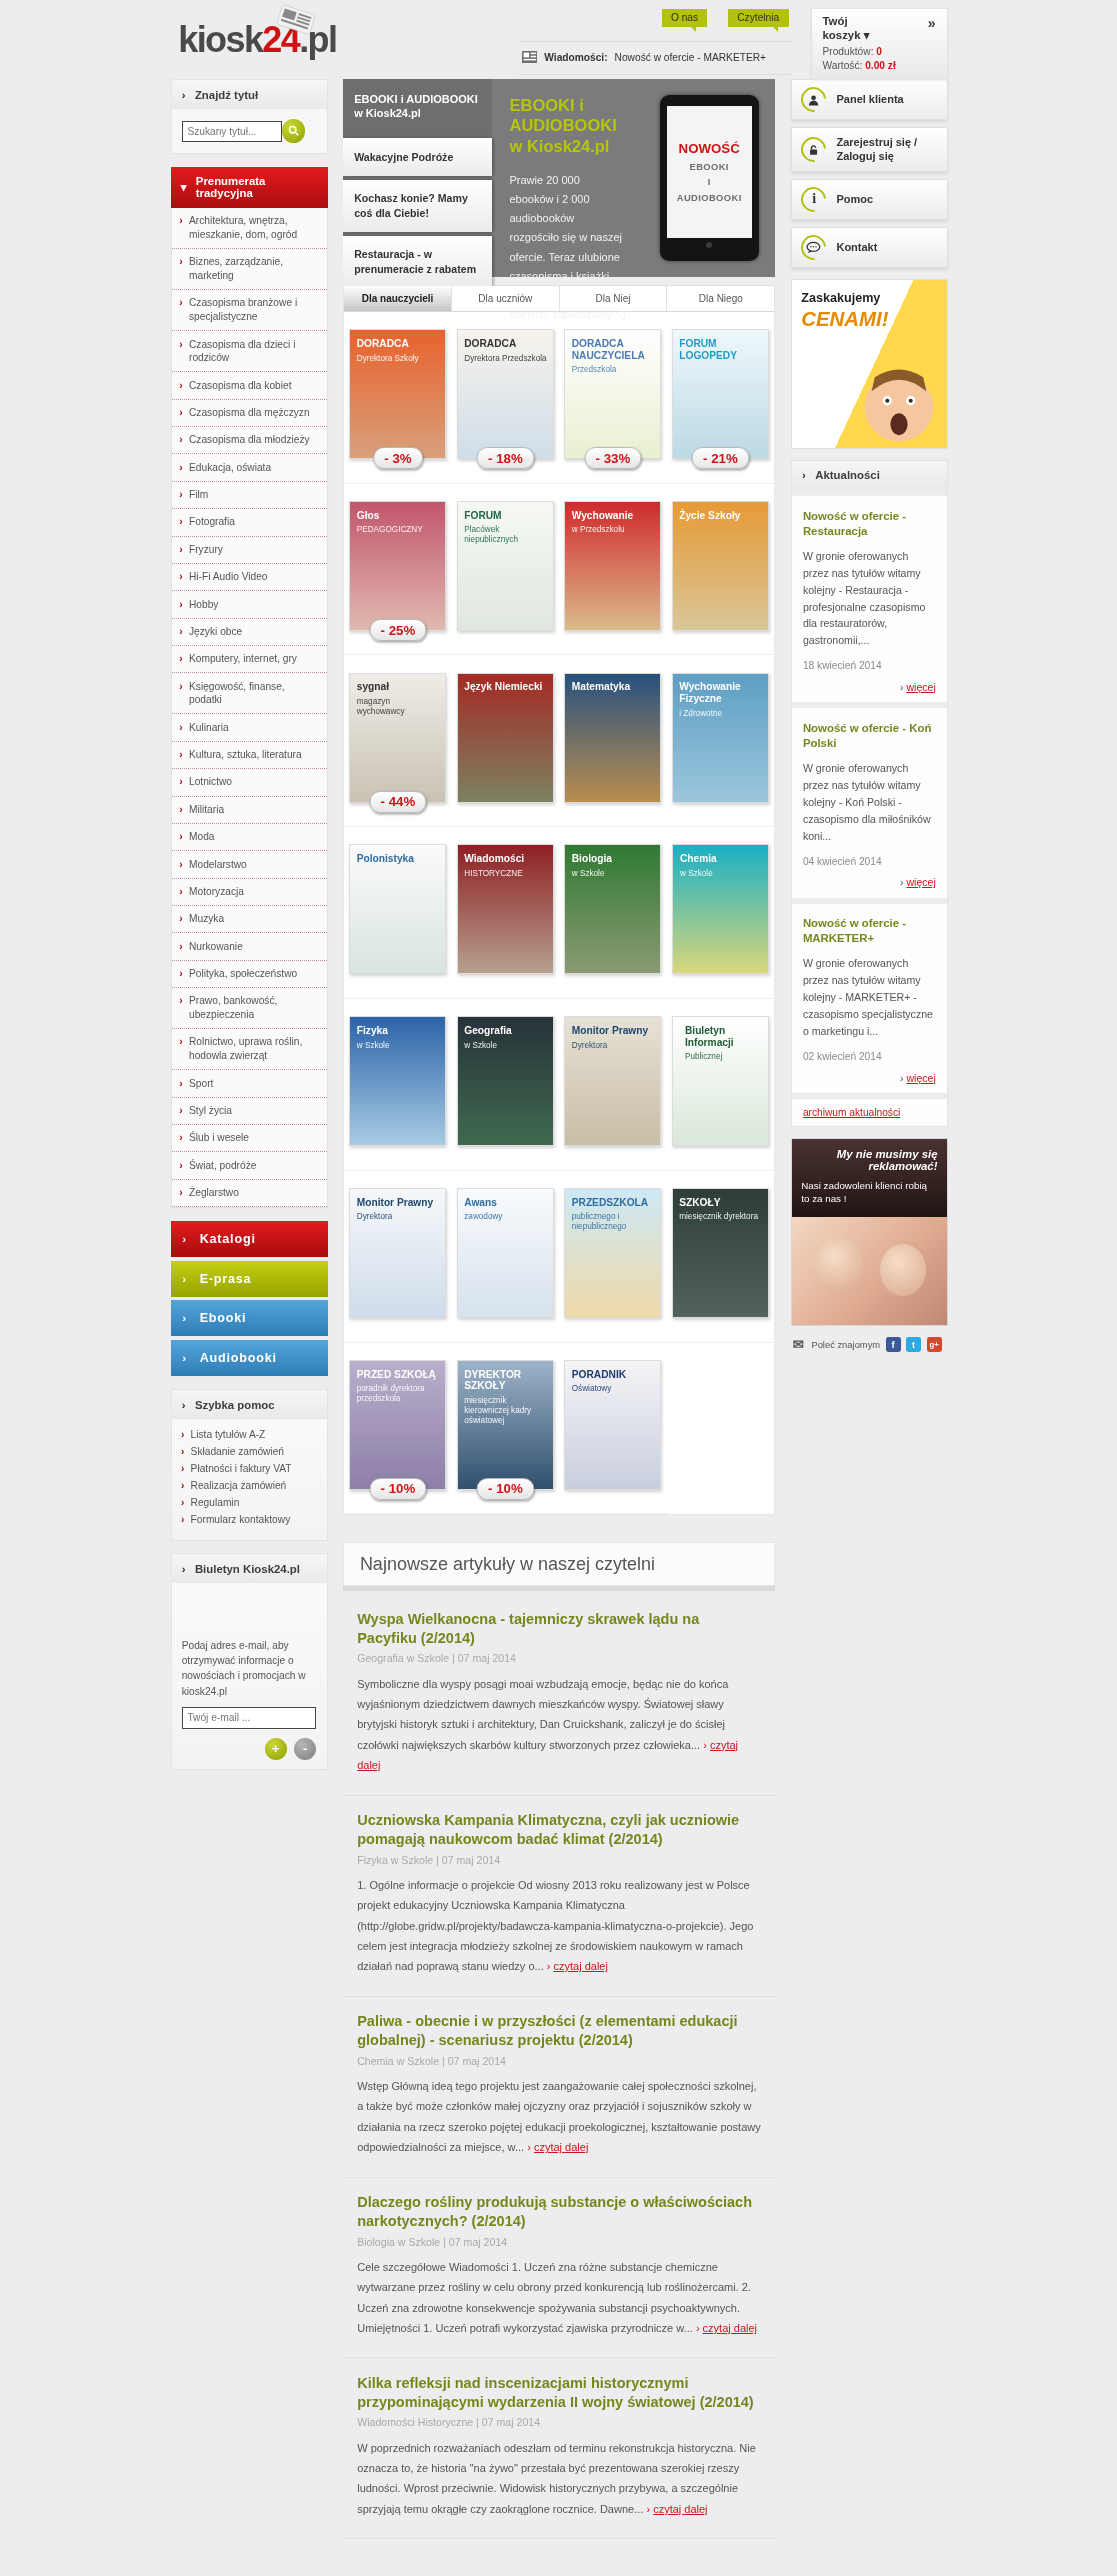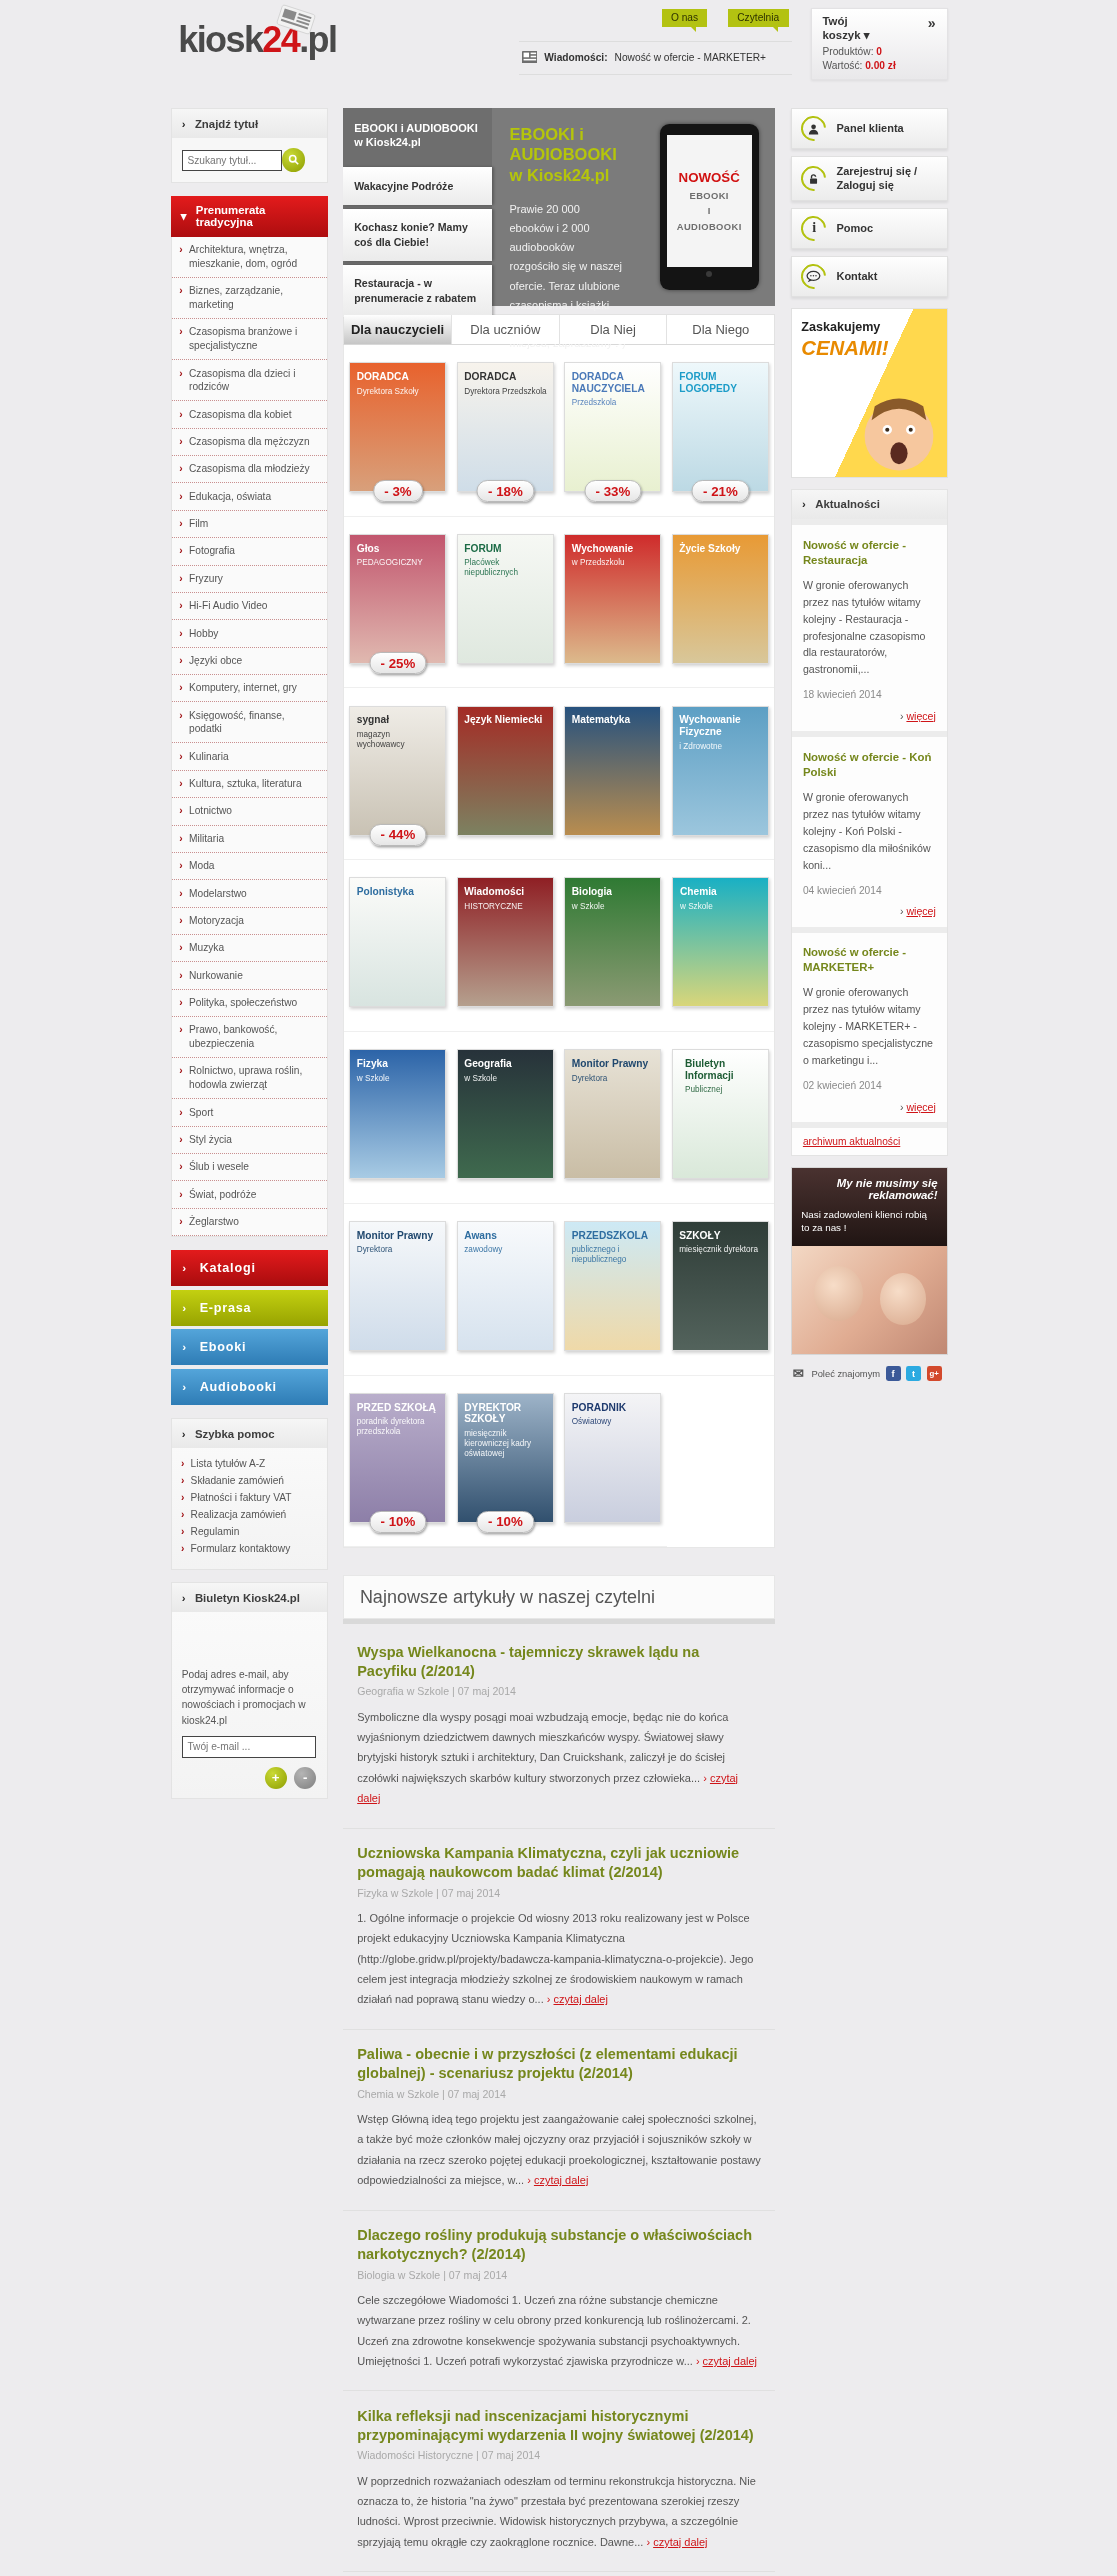--- a/index.html
+++ b/index.html
@@ -6,21 +6,21 @@
   html,body { margin:0; padding:0; }
   body {
     width:1118px; margin:0 auto;
     background:#edecee;
     font-family:"Liberation Sans", sans-serif;
     color:#333;
   }
   .page { width:777px; margin:0 auto; position:relative; }
 
   
-  .header { position:relative; height:108px; }
+  .header { position:relative; height:79px; }
   .tag-row { position:absolute; left:491px; top:9.4px; display:flex; gap:20.4px; }
   .tag {
     background:#b3c211; color:#2e3300; font-size:10.2px; padding:3.1px 9.4px;
     position:relative; cursor:pointer;
   }
   .tag::after {
     content:""; position:absolute; right:11px; bottom:-5.5px;
     border:3.1px solid transparent; border-top-color:#b3c211; border-right-color:#b3c211;
   }
   .logo { position:absolute; left:7.8px; top:22px; font-size:36px; font-weight:bold; letter-spacing:-1.6px; line-height:1; }
@@ -88,21 +88,21 @@
   .banner-mid p { margin:0; color:#f2f2f2; font-size:11px; line-height:1.75; }
   .banner-right { width:132px; flex:none; display:flex; align-items:center; justify-content:center; }
   .tablet { width:99px; height:166px; background:#141414; border-radius:9.4px; padding:11px 7px; box-shadow:0 0 4.7px rgba(0,0,0,.5); }
   .tablet-screen { background:#f4f4f4; height:132px; display:flex; flex-direction:column; align-items:center; justify-content:center; gap:4.7px; text-align:center; }
   .tb-new { color:#d11212; font-weight:bold; font-size:13.3px; }
   .tb-line { color:#6e6e6e; font-weight:bold; font-size:9.4px; letter-spacing:0.4px; }
   .tablet-dot { width:6.3px; height:6.3px; border-radius:50%; background:#3a3a3a; margin:3.9px auto 0; }
 
   
   .tabstrip { display:flex; background:#fff; border:0.8px solid #e2e2e2; border-bottom:0.8px solid #d8d8d8; }
-  .tab { flex:1; text-align:center; padding:7px 0; font-size:13px; border-right:0.8px solid #e2e2e2; cursor:pointer; }
+  .tab { flex:1; text-align:center; padding:7px 0; font-size:10px; border-right:0.8px solid #e2e2e2; cursor:pointer; }
   .tab:last-child { border-right:none; }
   .covers-wrap { background:#fff; border:0.8px solid #e7e7e7; border-top:none; }
   .covers { display:flex; flex-wrap:wrap; }
   .cell { width:25%; display:flex; justify-content:center; padding:17.3px 0 23.5px; border-bottom:0.8px solid #efefef; }
   .cover { width:97px; height:130px; position:relative; border:0.8px solid #dcdcdc; box-shadow:0.8px 1.6px 3.1px rgba(0,0,0,.18);
     padding:7.8px 6.3px; cursor:pointer; display:flex; flex-direction:column; gap:3.9px; }
   .cover-title { font-weight:bold; font-size:10.2px; line-height:1.15; }
   .cover-sub { font-size:8.2px; line-height:1.2; opacity:.92; }
   .badge { position:absolute; bottom:-11px; left:50%; transform:translateX(-50%);
     background:linear-gradient(#ffffff,#e6e6e6); border:0.8px solid #b9b9b9; border-radius:11px;

